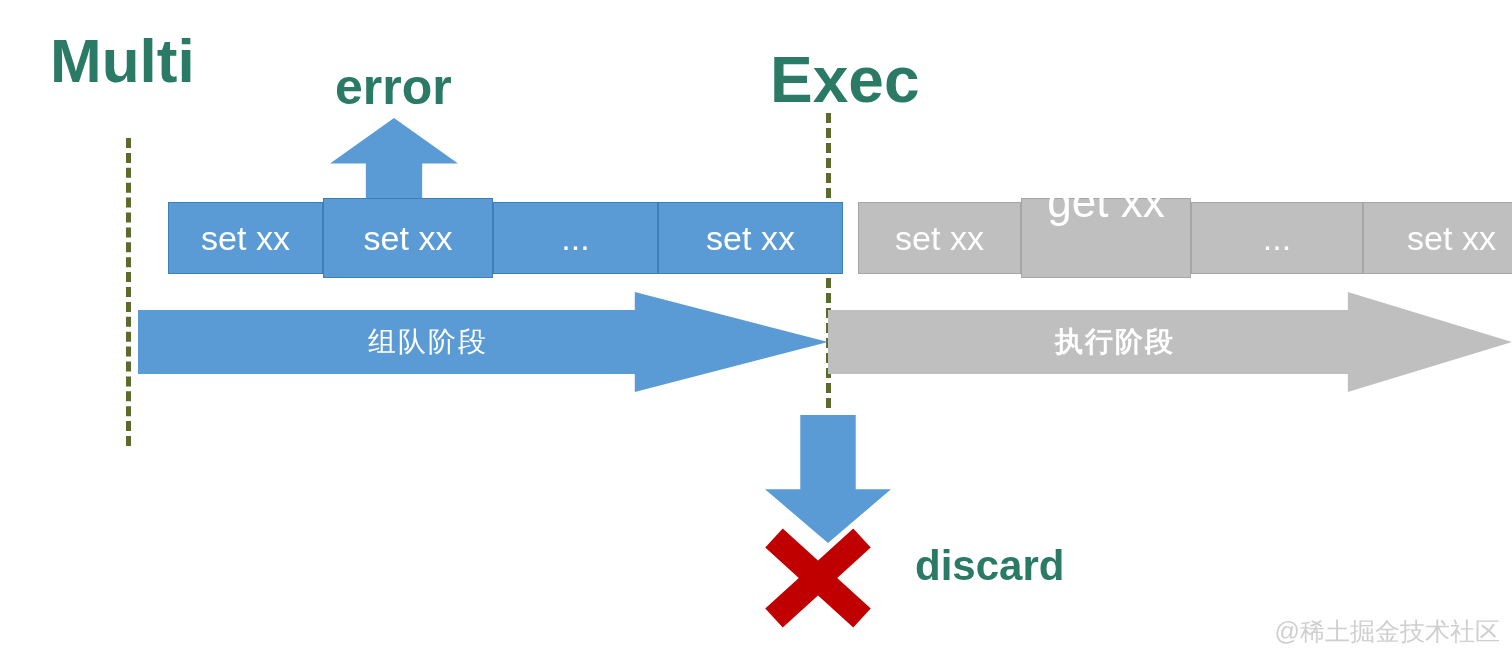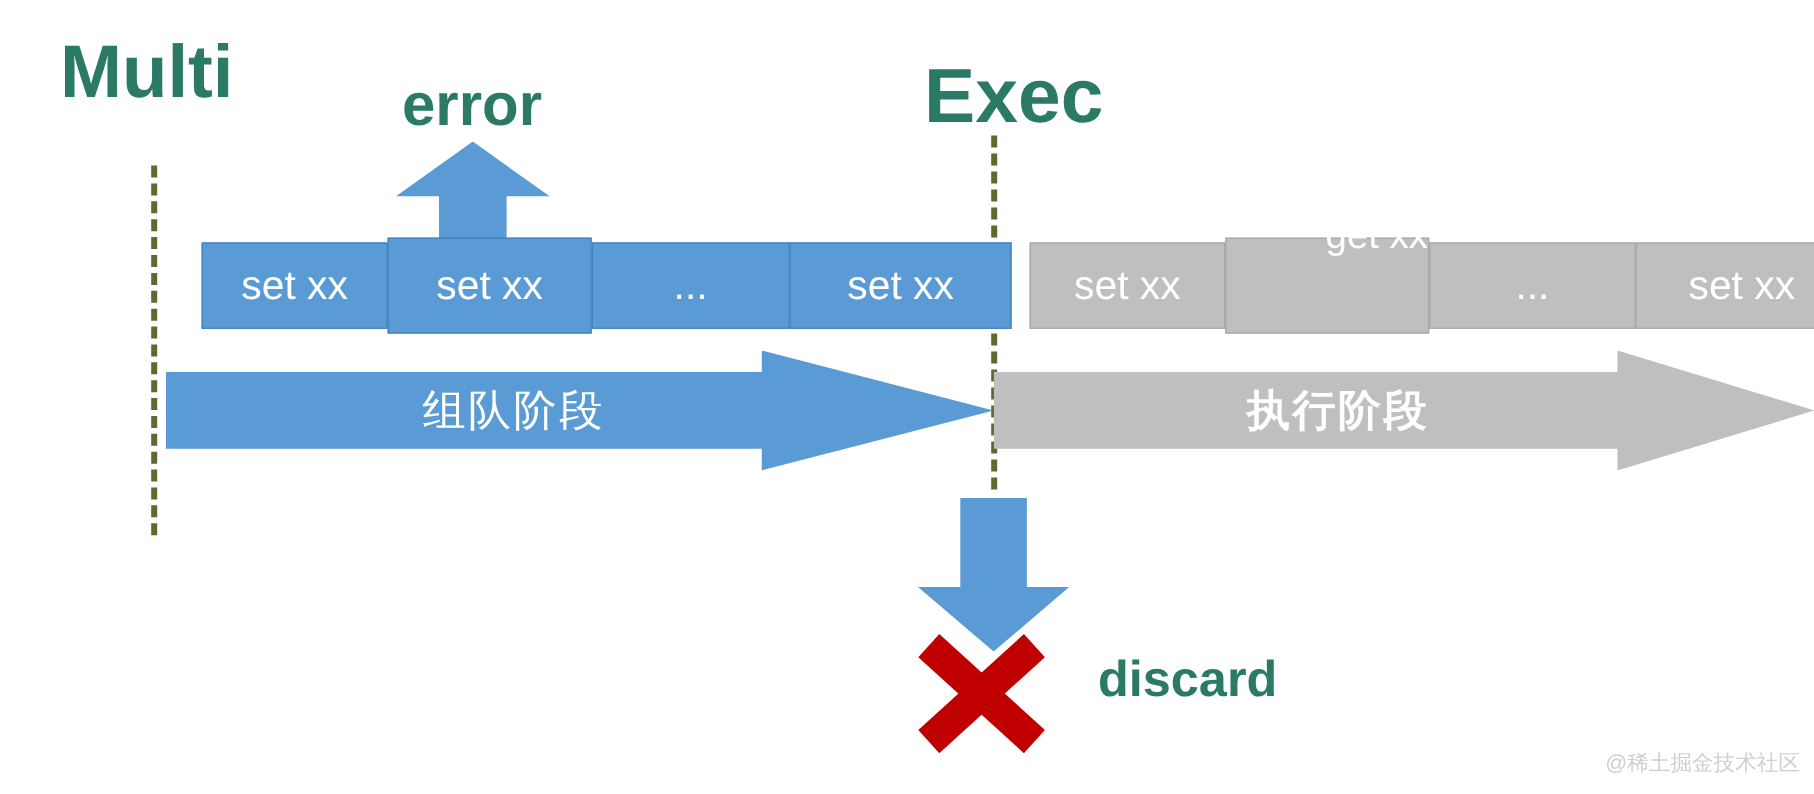--- a/index.html
+++ b/index.html
@@ -74,38 +74,38 @@
   }
   
   .cmd-box.overflow-label {
     position: relative;
     overflow: visible;
   }
   .cmd-box.overflow-label .of-text {
     position: absolute;
     left: 0;
     right: 0;
-    text-align: right;
-    font-size: 32px;
+    text-align: center;
+    font-size: 44px;
     color: #ffffff;
     line-height: 0.95;
     top: -18px;
   }
 
   #row-blue { left: 140px; top: 202px; }
   #row-gray { left: 830px; top: 202px; }
 
   
   .phase-arrow {
     position: absolute;
     display: flex;
     align-items: center;
     justify-content: center;
     color: #ffffff;
-    font-size: 36px;
+    font-size: 28px;
     letter-spacing: 2px;
   }
   #arrow-blue {
     left: 138px;
     top: 292px;
     width: 690px;
     height: 100px;
     background: #5b9bd5;
     clip-path: polygon(0 18%, 72% 18%, 72% 0, 100% 50%, 72% 100%, 72% 82%, 0 82%);
   }
@@ -150,21 +150,21 @@
     top: 528px;
     width: 112px;
     height: 100px;
   }
 
   
   #watermark {
     position: absolute;
     right: 12px;
     bottom: 14px;
-    font-size: 18px;
+    font-size: 25px;
     color: #cfcfcf;
     white-space: nowrap;
   }
 </style>
 </head>
 <body>
 
 <div id="canvas">
 
   <div class="sec-label" id="label-multi">Multi</div>

